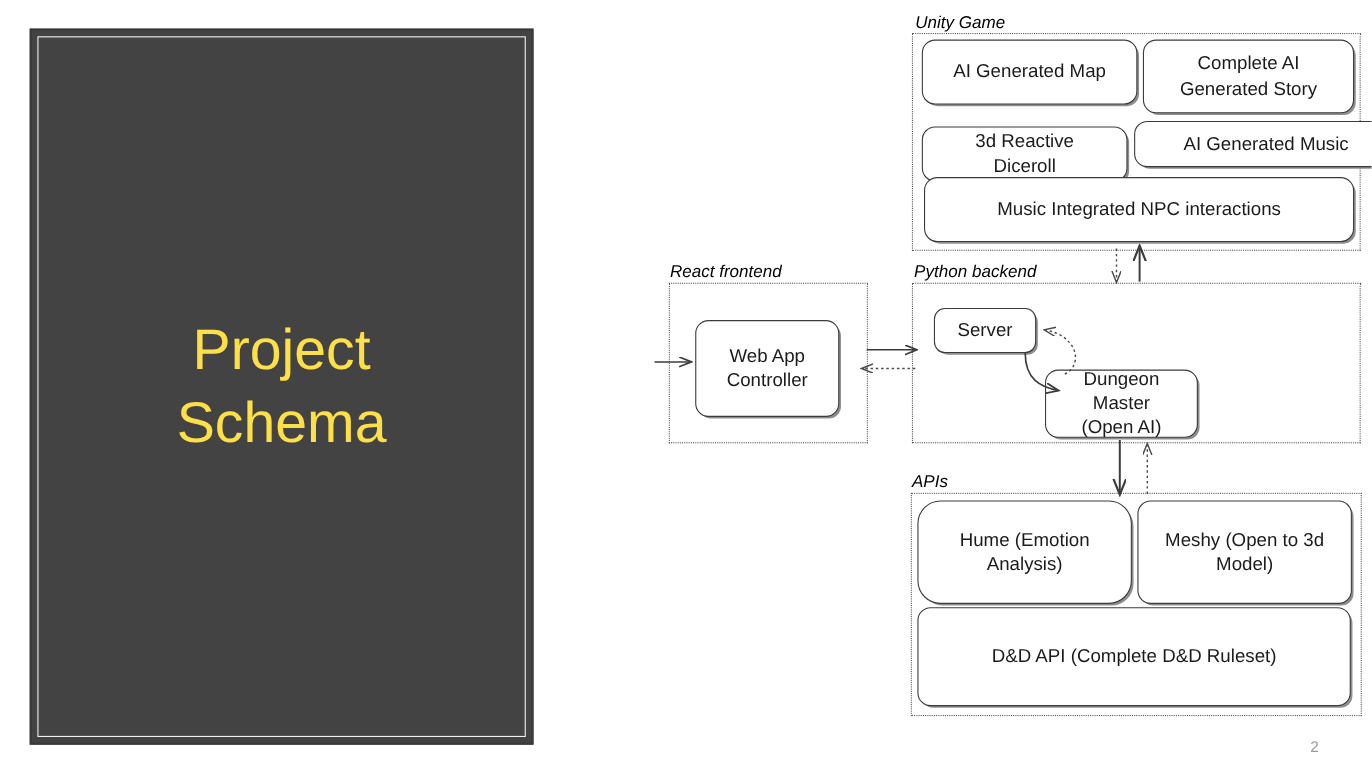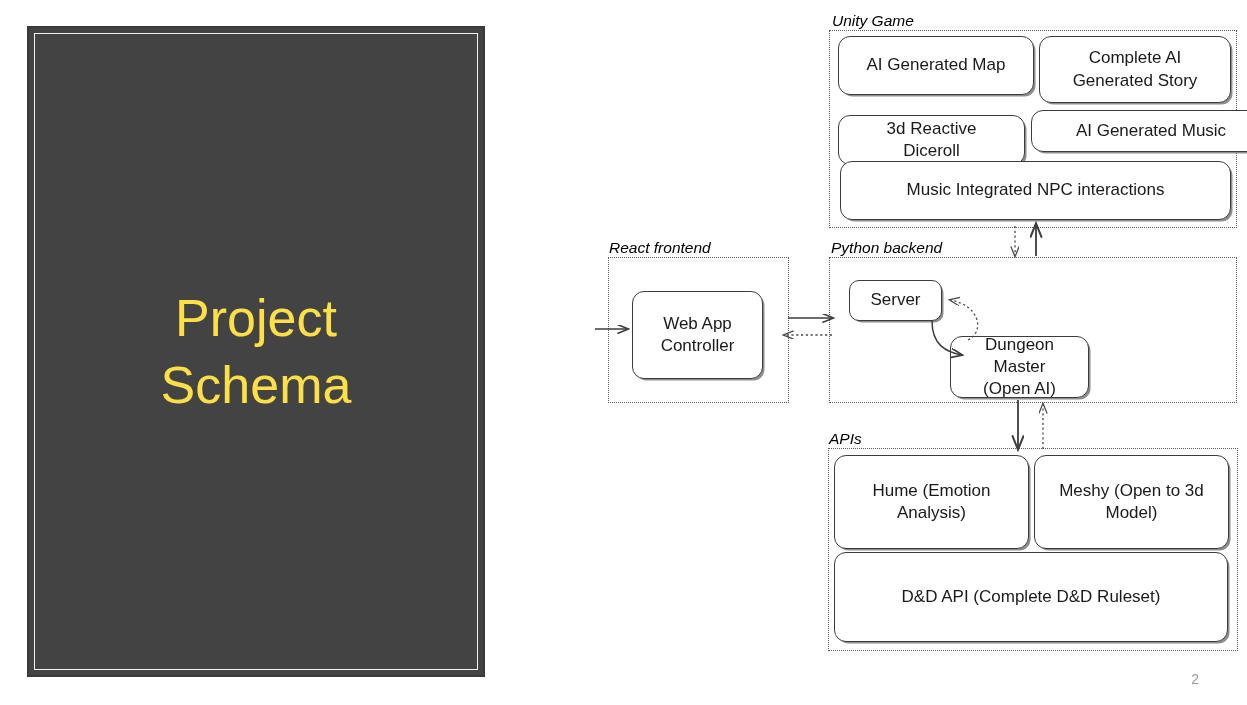--- a/index.html
+++ b/index.html
@@ -149,21 +149,21 @@
 
   <div class="node" style="left:849px; top:280px; width:93px; height:41px;border-radius:10px;">Server</div>
 
 
   <div class="node" style="left:950px; top:336px; width:139px; height:62px;">Dungeon Master
 (Open AI)</div>
 
   <div class="group-label" style="left:829px; top:431px;">APIs</div>
   <div class="group" style="left:828px; top:448px; width:410px; height:203px;"></div>
 
-  <div class="node" style="left:834px; top:455px; width:195px; height:94px;">Hume (Emotion
+  <div class="node" style="left:834px; top:455px; width:195px; height:94px;border-radius:21px;">Hume (Emotion
 Analysis)</div>
 
   <div class="node" style="left:1034px; top:455px; width:195px; height:94px;">Meshy (Open to 3d
 Model)</div>
 
   <div class="node" style="left:834px; top:552px; width:394px; height:90px;">D&amp;D API (Complete D&amp;D Ruleset)</div>
 
   <svg id="connectors" viewBox="0 0 1247 705">
     <defs>
       <marker id="arrow-solid" markerWidth="9" markerHeight="9" refX="7.6" refY="3.2" orient="auto" markerUnits="strokeWidth">

